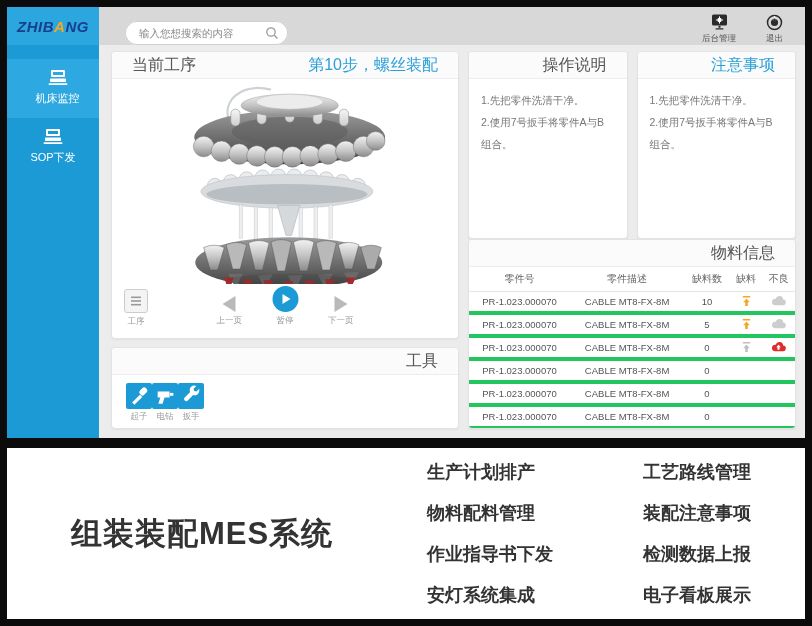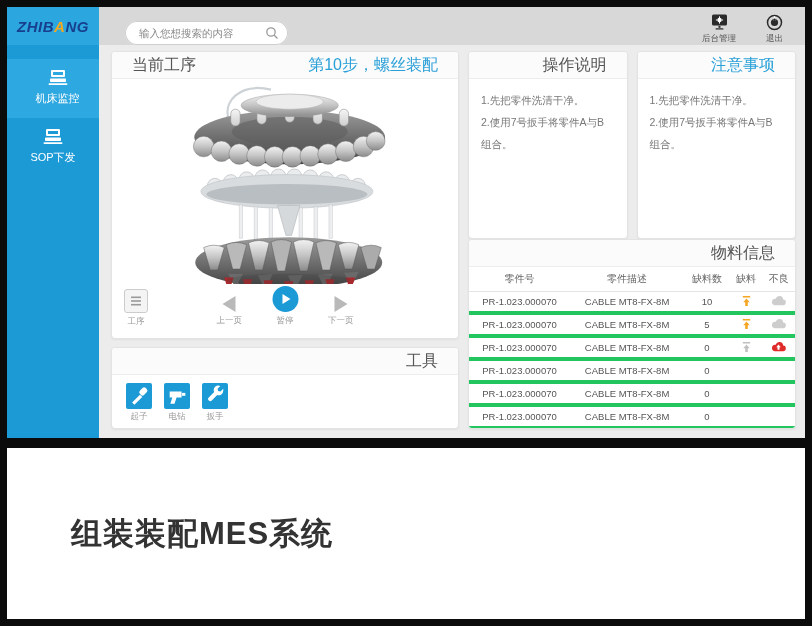--- a/index.html
+++ b/index.html
@@ -49,21 +49,21 @@
        display:flex;align-items:center;justify-content:center;}
   .center-ctrls{position:absolute;left:50%;top:2px;transform:translateX(-50%);display:flex;gap:30px;align-items:flex-end;}
   .tri{width:0;height:0;border-style:solid;}
   .tri-left{border-width:8px 13px 8px 0;border-color:transparent #b9b9b9 transparent transparent;}
   .tri-right{border-width:8px 0 8px 13px;border-color:transparent transparent transparent #b9b9b9;}
   .play-circle{width:26px;height:26px;border-radius:50%;background:#1c9ad6;display:flex;align-items:center;justify-content:center;}
   .play-circle .tri{border-width:5px 0 5px 8px;border-color:transparent transparent transparent #fff;margin-left:2px;}
   .ctrl .pad{height:5px;}
 
   .panel-tools{flex:0 0 80px;}
-  .tools-body{display:flex;gap:12px;padding:8px 14px 4px;}
+  .tools-body{display:flex;padding:8px 14px 4px;}
   .tool{display:flex;flex-direction:column;align-items:center;gap:2px;font-size:8.5px;color:#999;cursor:pointer;}
   .tool-sq{width:26px;height:26px;background:#1c9ad6;border-radius:2px;display:flex;align-items:center;justify-content:center;}
 
   .row-panels{display:flex;gap:9px;flex:0 0 188px;height:188px;}
   .row-panels .panel{flex:1;}
   .instr-body{padding:10px 12px;font-size:10.5px;color:#777;line-height:2.1;}
 
   .panel-materials{flex:1;min-height:0;}
   table.materials{width:100%;border-collapse:collapse;font-size:9.5px;color:#555;table-layout:fixed;}
   table.materials th{font-weight:normal;color:#666;padding:5px 2px;border-bottom:1px solid #e4e4e4;font-size:10px;}
@@ -530,14 +530,24 @@
         </div>
 
       </div>
     </div>
   </div>
 
   <div class="divider"></div>
 
   <section class="footer">
     <h1 class="f-title">组装装配MES系统</h1>
+    <div class="f-features">
+      <div>生产计划排产</div>
+      <div>工艺路线管理</div>
+      <div>物料配料管理</div>
+      <div>装配注意事项</div>
+      <div>作业指导书下发</div>
+      <div>检测数据上报</div>
+      <div>安灯系统集成</div>
+      <div>电子看板展示</div>
+    </div>
   </section>
 </div>
 
 </body></html>

